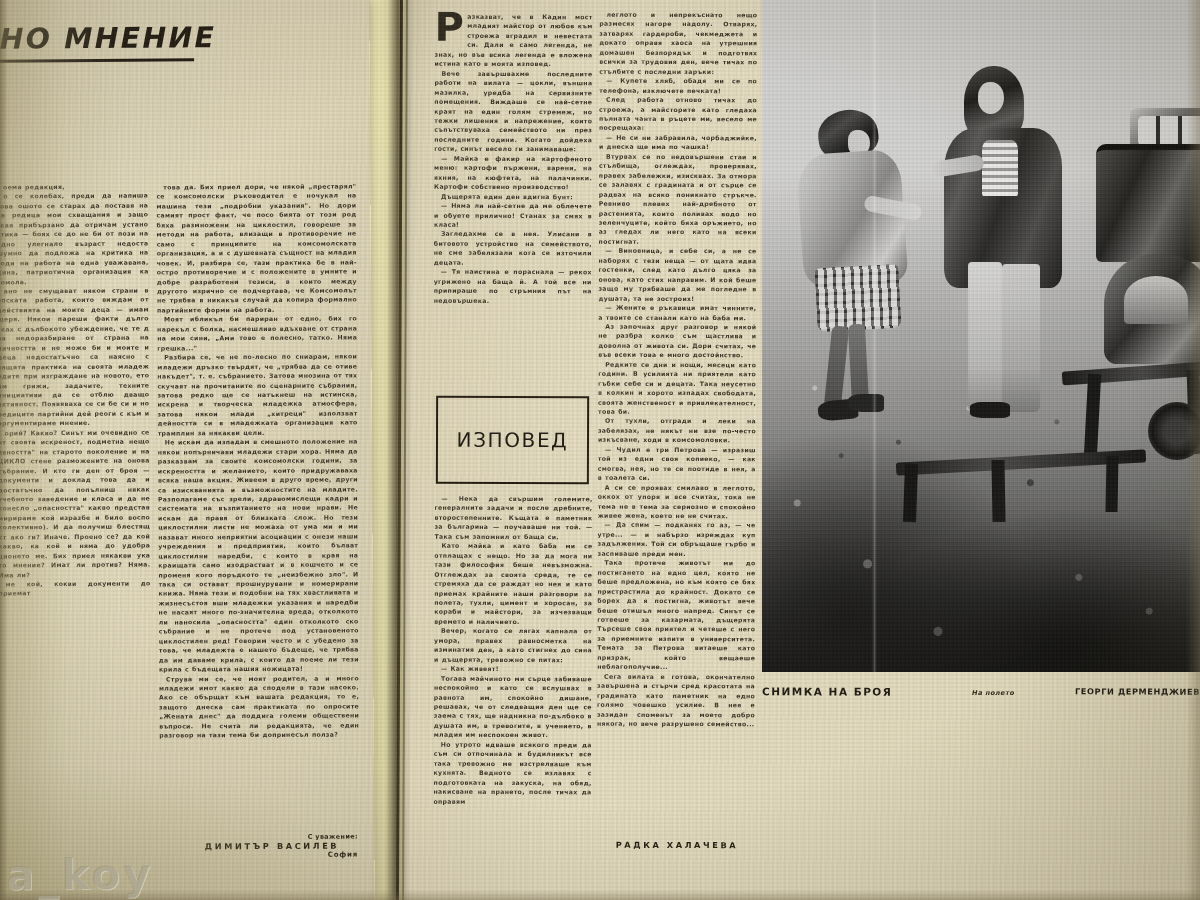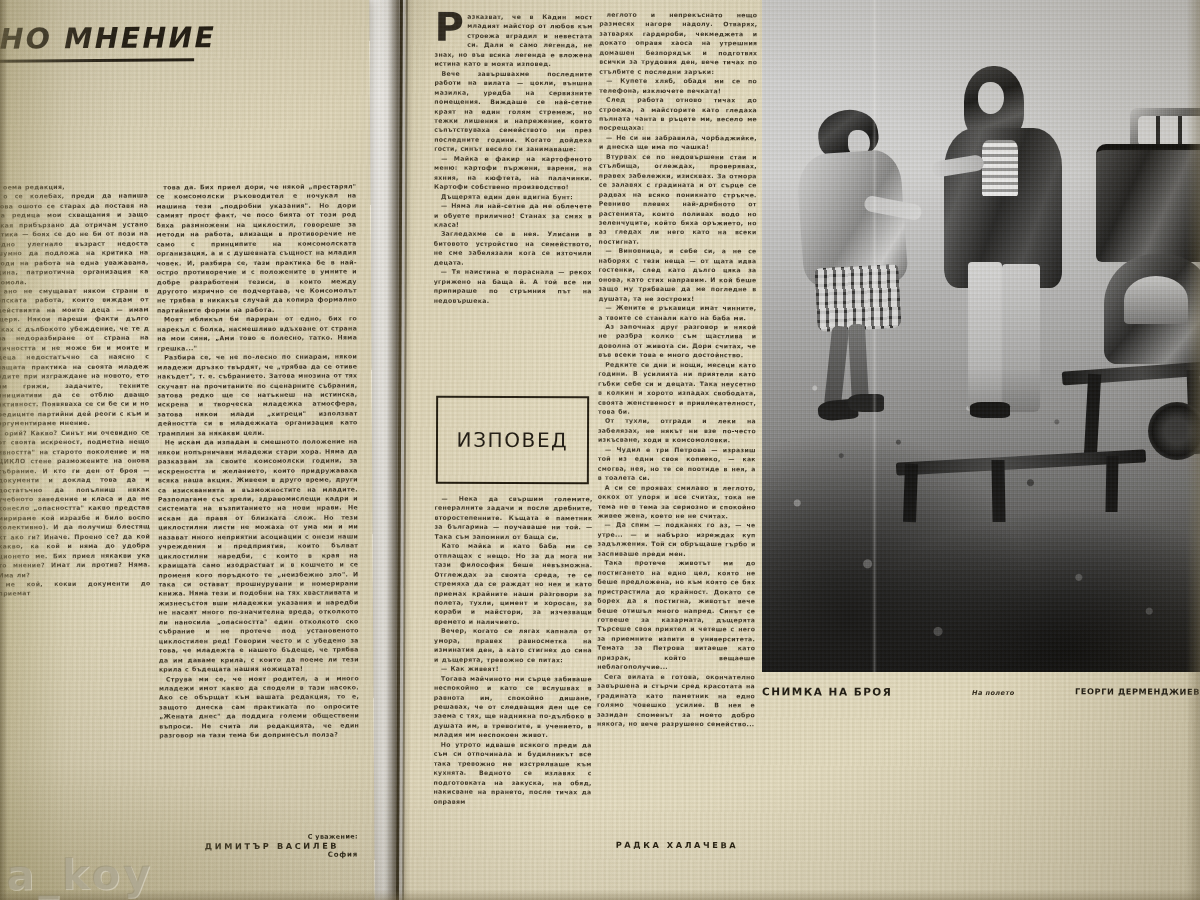--- a/index.html
+++ b/index.html
@@ -8,21 +8,21 @@
     width: 1200px; height: 900px;
     overflow: hidden;
     background: #b9b2a0;
     font-family: "Liberation Sans", sans-serif;
   }
 
   #scan {
     position: relative;
     width: 1200px; height: 900px;
     overflow: hidden;
-    background: #ffffff;
+    background: #fef9c3;
   }
 
   
   .sheet {
     position: absolute;
     top: -6px;
     background:
       repeating-linear-gradient(92deg, rgba(160,150,120,0.05) 0 3px, rgba(255,255,255,0.03) 3px 6px),
       linear-gradient(100deg, #ded5b8 0%, #e2dabd 30%, #ddd4b7 62%, #d4cbae 100%);
   }

